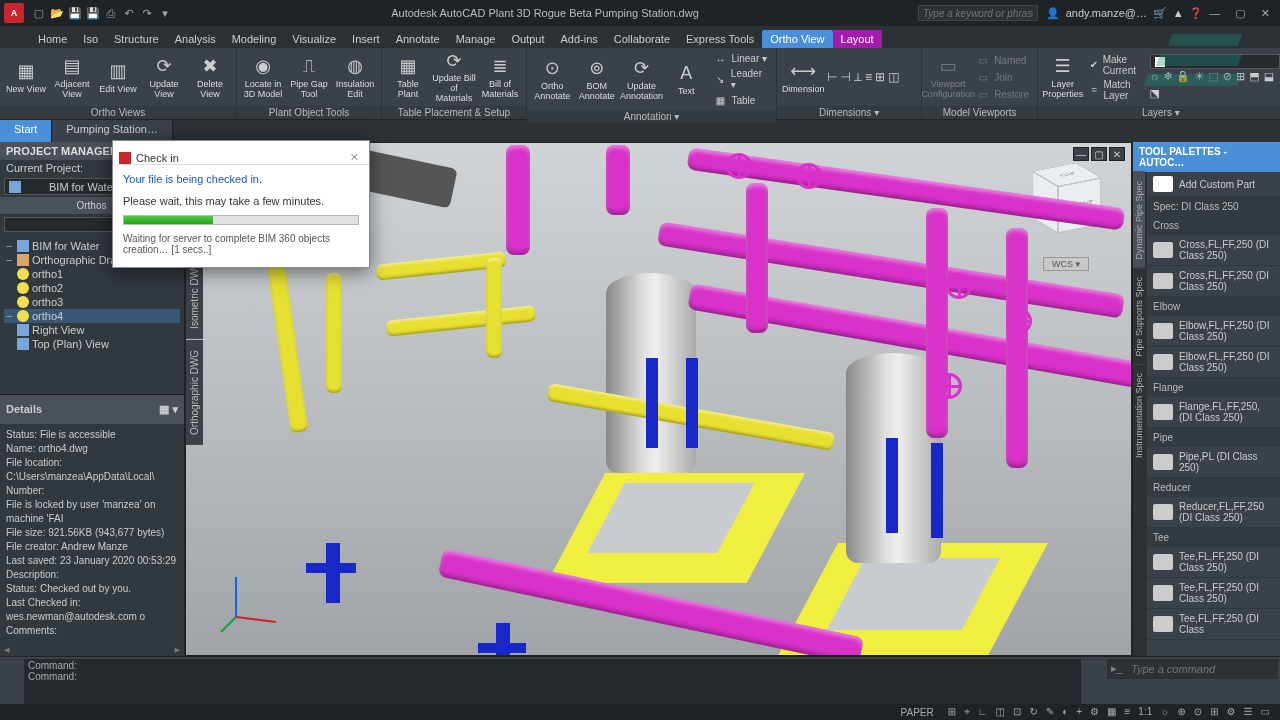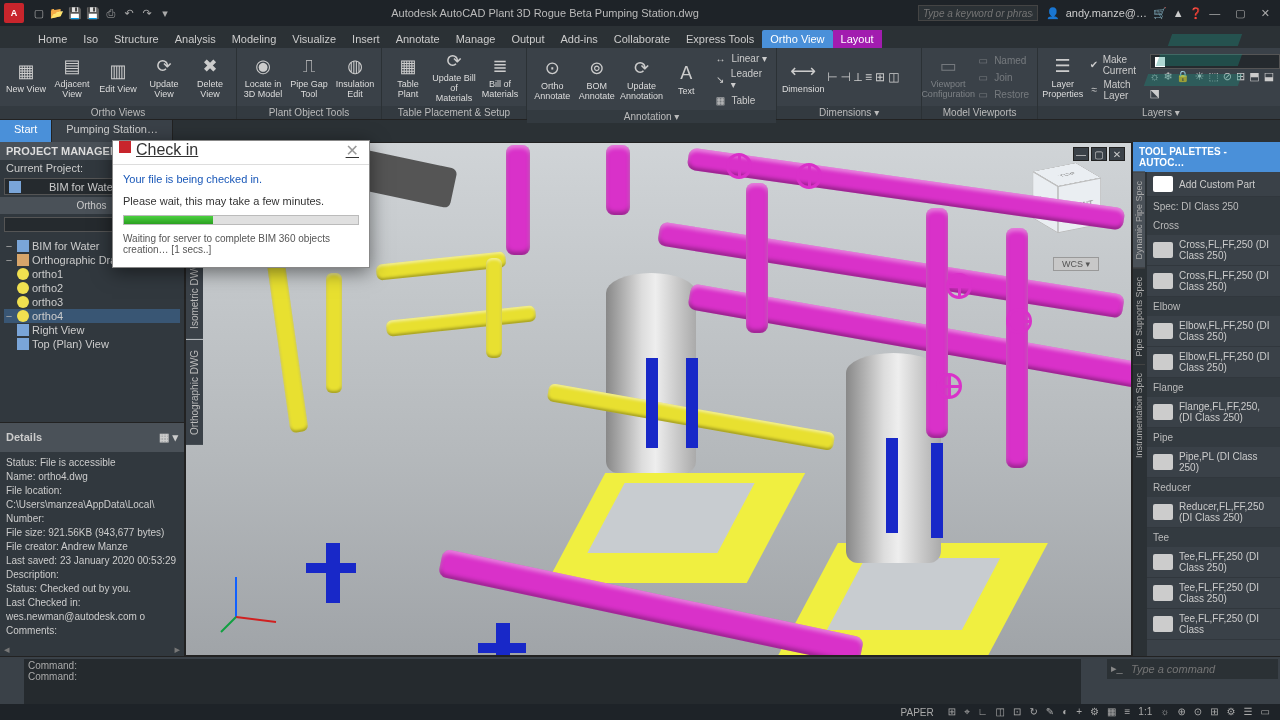--- a/index.html
+++ b/index.html
@@ -63,21 +63,21 @@
 .details .body { padding:4px 6px; font-size:10px; line-height:1.4; }
 
 .viewport { flex:1; position:relative; background:linear-gradient(#d0d4d7,#b5b9bc 60%,#a0a4a8); overflow:hidden; border:1px solid #222;}
 .viewport .viewtabs { position:absolute; left:0; top:40%; transform:rotate(-90deg) translateX(-50%); transform-origin:left top; display:flex; gap:1px; }
 .viewport .viewtabs .vt { background:#3a4148; color:#bbb; padding:3px 10px; font-size:10px; }
 .viewport .winctrls { position:absolute; top:4px; right:6px; display:flex; gap:2px; }
 .viewport .winctrls span { width:16px; height:14px; background:#3a4148; border:1px solid #222; display:flex; align-items:center; justify-content:center; font-size:10px; }
 .cubewrap { position:absolute; top:30px; right:24px; width:80px; height:90px; }
 .cube { width:50px; height:50px; margin:0 auto; position:relative; transform:rotateX(-20deg) rotateY(30deg); transform-style:preserve-3d; }
 .cube div { position:absolute; width:50px; height:50px; background:#eaeef2; border:1px solid #bbb; display:flex; align-items:center; justify-content:center; font-size:9px; color:#888; }
-.wcs { position:absolute; bottom:-8px; right:8px; background:#c8c8c8; padding:1px 8px; font-size:9px; color:#555; border:1px solid #999; }
+.wcs { position:absolute; bottom:-8px; right:18px; background:#c8c8c8; padding:1px 8px; font-size:9px; color:#555; border:1px solid #999; }
 .ucs { position:absolute; bottom:18px; left:30px; width:70px; height:70px; }
 
 
 .scene { position:absolute; inset:0; }
 .pm-pipe { position:absolute; background:#d931c9; border-radius:8px; box-shadow:inset 0 3px 4px rgba(255,255,255,.4), inset 0 -3px 4px rgba(0,0,0,.3); }
 .yl-pipe { position:absolute; background:#e8e030; border-radius:6px; box-shadow:inset 0 2px 3px rgba(255,255,255,.5), inset 0 -2px 3px rgba(0,0,0,.3); }
 .bl-sup { position:absolute; background:#1828c8; }
 .tank { position:absolute; background:linear-gradient(90deg,#888,#ddd 40%,#eee 55%,#aaa); border-radius:50% 50% 12px 12px / 20px 20px 12px 12px; }
 .pad { position:absolute; background:#f0ef40; transform:skewX(-28deg); }
 .plate { position:absolute; background:#c8ccd0; transform:skewX(-28deg); }
@@ -103,21 +103,21 @@
 .rtabs .rt { writing-mode:vertical-rl; transform:rotate(180deg); padding:8px 1px; font-size:9px; border-bottom:1px solid #444; text-align:center; }
 .rtabs .rt.on { background:#4a5158; }
 .tpbody { flex:1; display:flex; }
 .tpcontent { flex:1; overflow:auto; }
 .tpitem { display:flex; align-items:center; gap:6px; padding:4px 6px; font-size:10px; color:#ccc; border-bottom:1px solid rgba(0,0,0,.15); cursor:pointer; }
 .tpitem .tpi { width:20px; height:16px; background:#ccc; border-radius:2px; flex-shrink:0; }
 .tpcat { padding:4px 6px; font-size:10px; color:#bbb; background:#333a40; }
 
 
 .dialog { position:absolute; left:112px; top:140px; width:258px; background:#fff; color:#333; border:1px solid #888; box-shadow:0 4px 18px rgba(0,0,0,.5); z-index:50; }
-.dialog .dtitle { height:24px; display:flex; align-items:flex-start; padding:0 6px; border-bottom:1px solid #ddd; font-size:16px;text-decoration:underline; }
+.dialog .dtitle { height:24px; display:flex; align-items:flex-end; padding:0 6px; border-bottom:1px solid #ddd; font-size:11px; }
 .dialog .dtitle .dlogo { width:12px; height:12px; background:#c8252c; margin-right:5px; }
 .dialog .dtitle .dclose { margin-left:auto; color:#999; padding:0 4px; cursor:pointer; }
 .dialog .dbody { padding:8px 10px 12px; font-size:11px; }
 .dialog .msg1 { color:#1857b8; margin-bottom:10px; }
 .dialog .msg2 { color:#333; margin-bottom:8px; }
 .dialog .prog { width:100%; height:10px; background:#e0e0e0; border:1px solid #bbb; }
 .dialog .prog .bar { height:100%; width:38%; background:linear-gradient(#4cd040,#2aa020); }
 .dialog .msg3 { color:#555; margin-top:8px; font-size:10px; }
 
 
@@ -391,20 +391,21 @@
     <div class="details">
       <div class="hdr">
           <span>Details</span>
         <span><span>▦</span> <span>▾</span></span>
       </div>
       <div class="body" id="detbody">
           <div>Status: File is accessible</div>
           <div>Name: ortho4.dwg</div>
           <div>File location:  C:\Users\manzea\AppData\Local\</div>
           <div>Number:</div>
+          <div>File is locked by user 'manzea' on machine 'FAI</div>
           <div>File size: 921.56KB (943,677 bytes)</div>
           <div>File creator: Andrew Manze</div>
           <div>Last saved: 23 January 2020 00:53:29</div>
           <div>Description:</div>
           <div></div>
           <div>Status: Checked out by you.</div>
           <div>Last Checked in: wes.newman@autodesk.com o</div>
           <div>Comments:</div>
         </div>
     </div>

